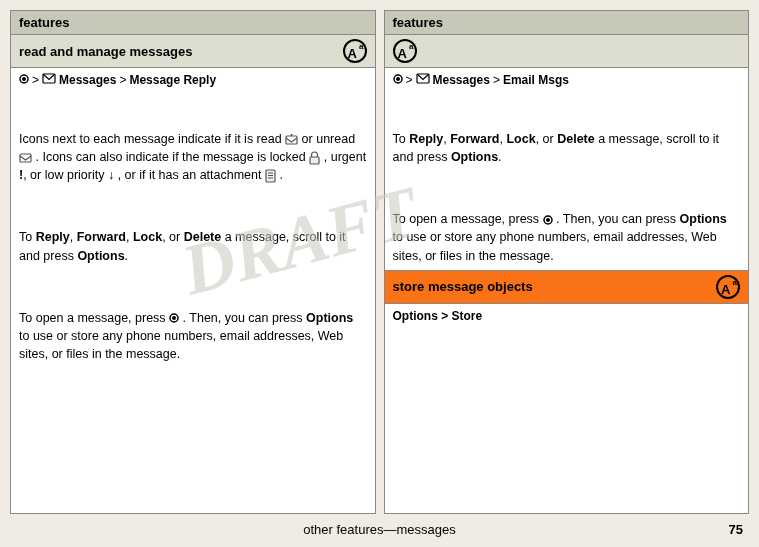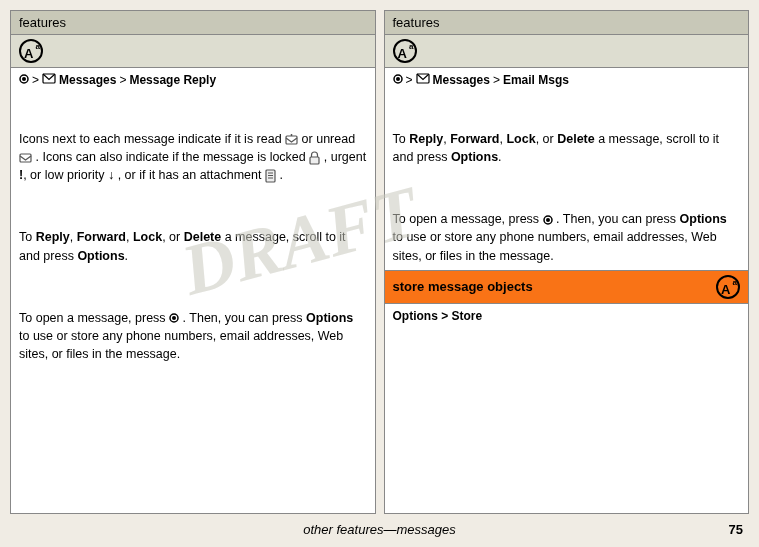--- a/index.html
+++ b/index.html
@@ -32,21 +32,21 @@
     .column {
       flex: 1;
       border: 1px solid #888;
       background: #fff;
     }
 
     .section-header {
       background: #c8c8b8;
       padding: 4px 8px;
       font-size: 13px;
-      font-weight: normal;
+      font-weight: bold;
       border-bottom: 1px solid #888;
       color: #000;
     }
 
     .subsection-header {
       background: #f97316;
       padding: 4px 8px;
       font-size: 13px;
       font-weight: bold;
       border-top: 1px solid #888;
@@ -109,21 +109,20 @@
       justify-content: center;
       align-items: center;
       padding: 8px 10px 10px 10px;
       position: relative;
     }
 
     .footer-text {
       font-size: 13px;
       color: #000;
       text-align: center;
-      font-style: italic;
     }
 
     .footer-page-num {
       position: absolute;
       right: 16px;
       font-size: 13px;
       font-weight: bold;
       color: #000;
     }
 
@@ -163,20 +162,21 @@
 <div class="page-container">
 
   <div class="content-area">
 
     <div class="column">
       <div class="section-header">
         <span>features</span>
       </div>
 
       <div class="first-subsection-header">
+        <span>read and manage messages</span>
         <div class="acc-symbol">
           <span class="big-a">A</span>
           <span class="tiny-a">a</span>
         </div>
       </div>
 
       <div class="nav-path">
         <span>
           
           <svg width="10" height="10" viewBox="0 0 10 10">

